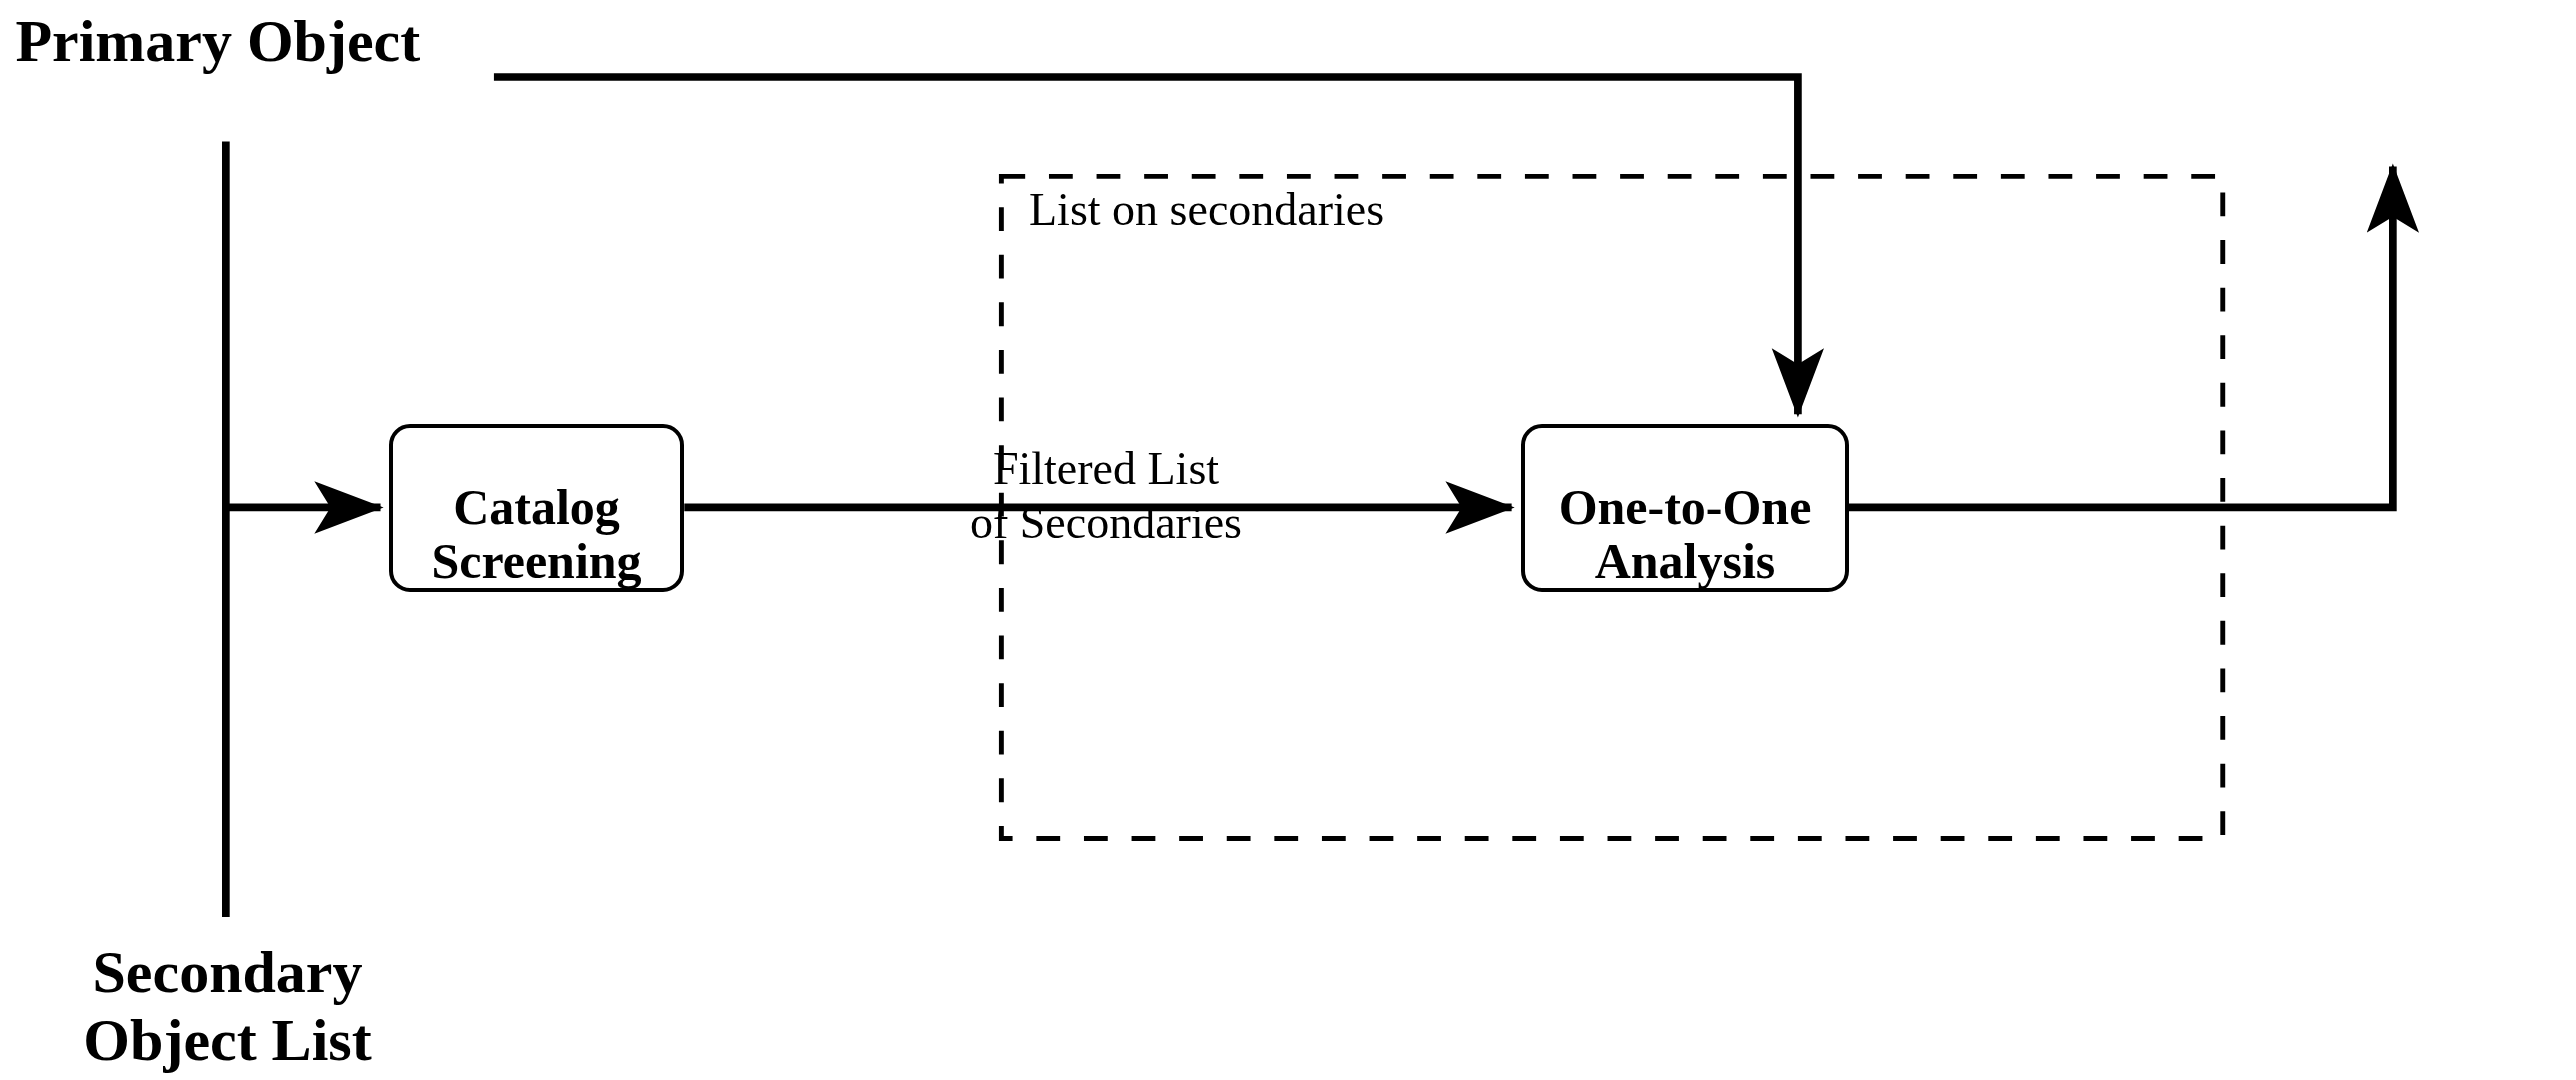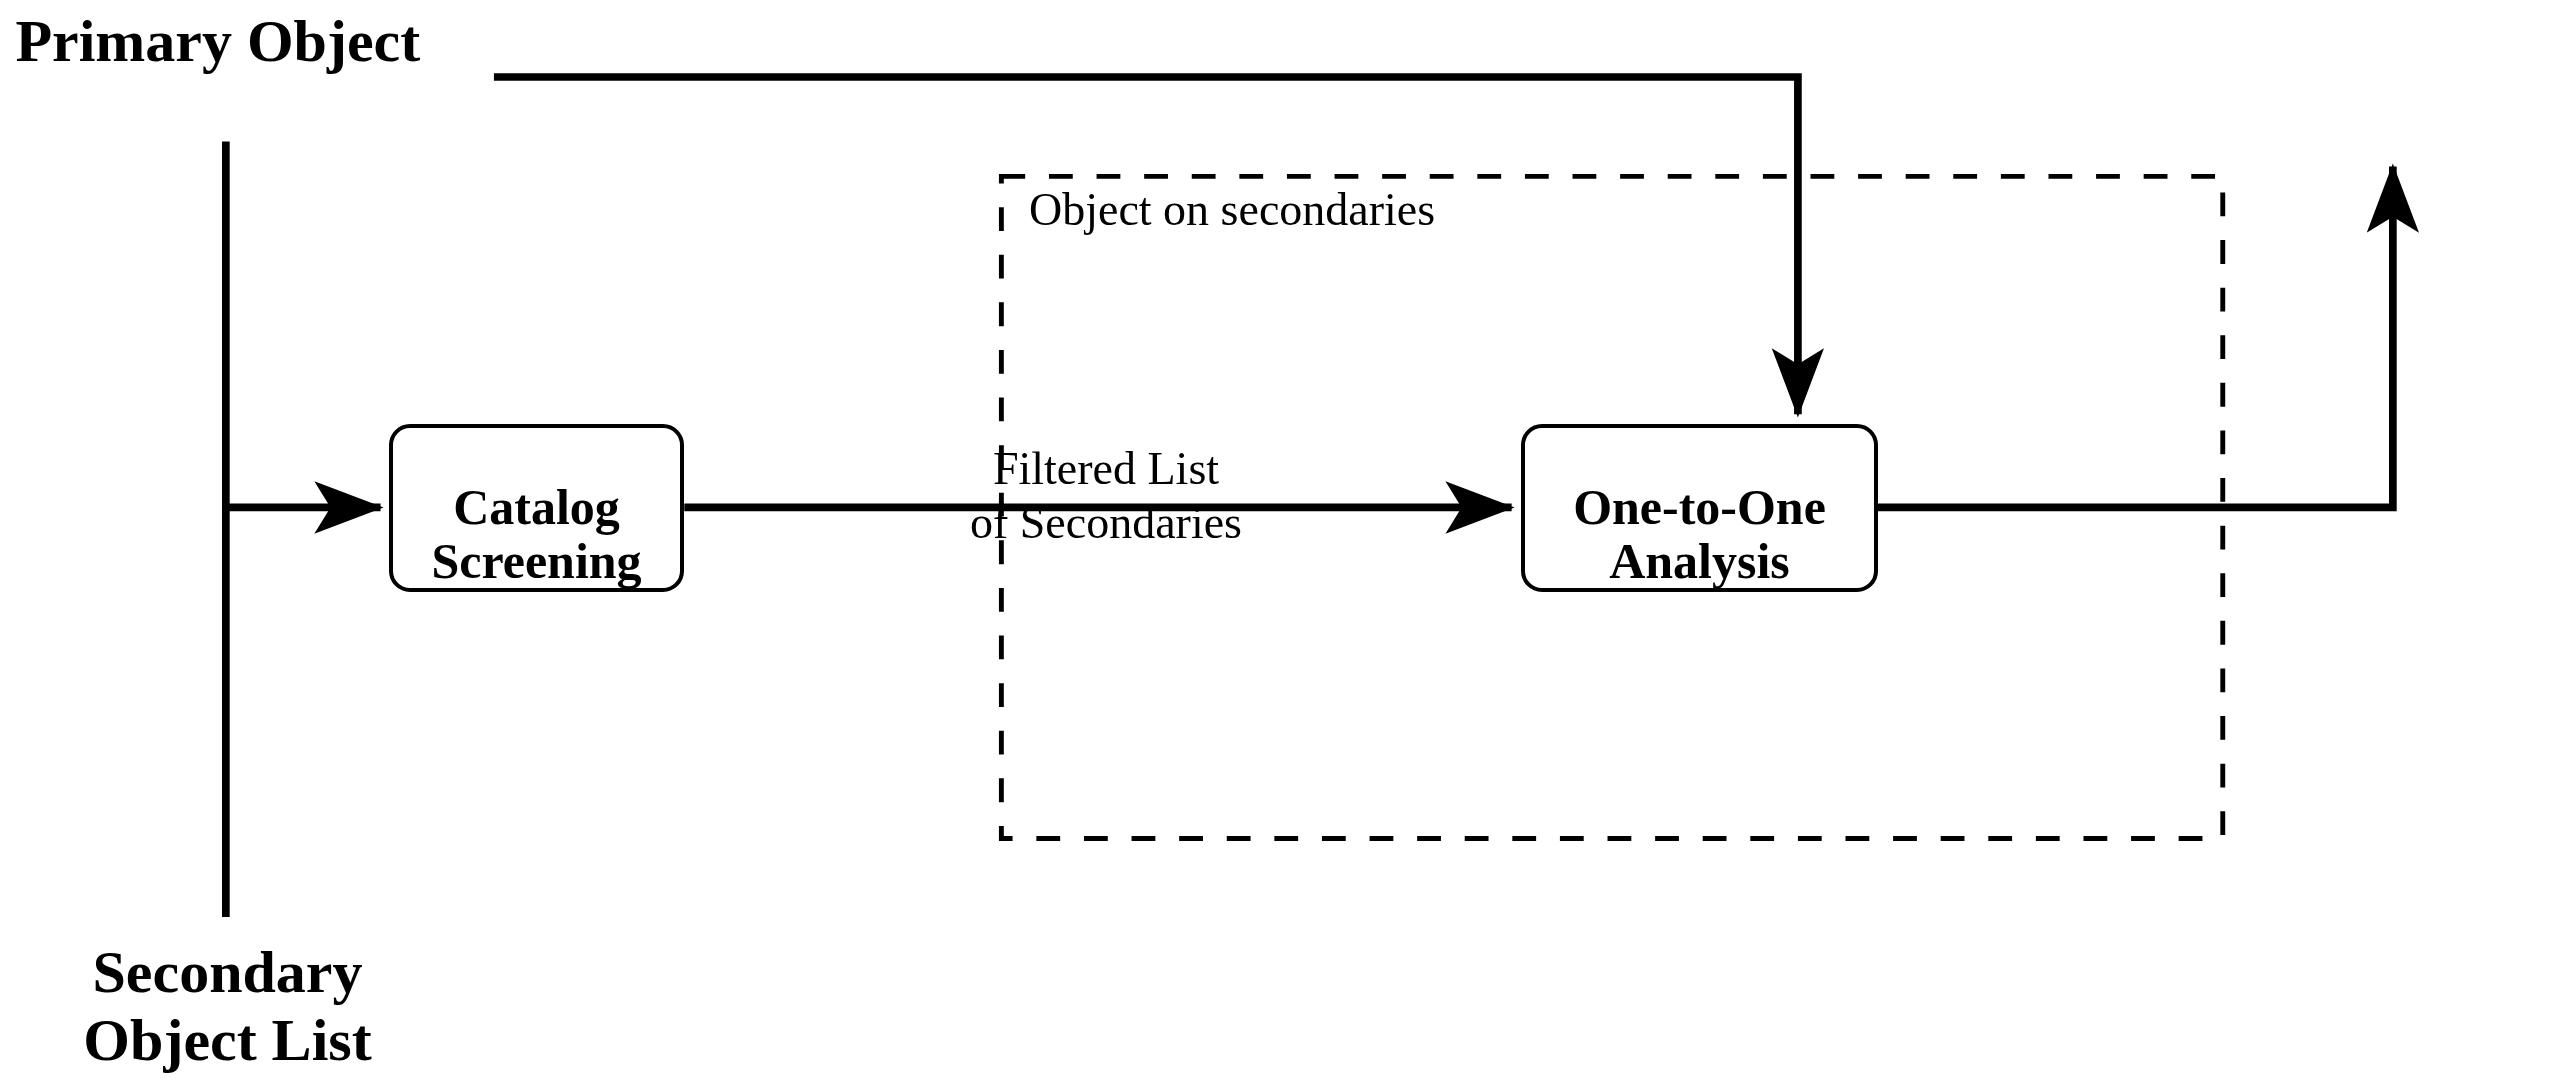--- a/index.html
+++ b/index.html
@@ -45,21 +45,21 @@
   #node-catalog-screening {
     left: 389px;
     top: 424px;
     width: 295px;
     height: 168px;
     font-size: 50px;
   }
   #node-one-to-one-analysis {
     left: 1521px;
     top: 424px;
-    width: 357px;
+    width: 328px;
     height: 168px;
     font-size: 50px;
   }
   .edge-label {
     position: absolute;
     font-size: 46px;
     font-weight: normal;
     line-height: 1.18;
     white-space: pre-line;
     text-align: center;
@@ -136,16 +136,16 @@
 
   <div class="io-label" id="label-primary-object">Primary Object</div>
 
   <div class="io-label" id="label-secondary-object-list">Secondary
 Object List</div>
 
 
   <div class="edge-label" id="label-filtered-list">Filtered List
 of Secondaries</div>
 
-  <div class="edge-label" id="label-cycle-on-secondaries">Object on secondaries</div>
+  <div class="edge-label" id="label-cycle-on-secondaries">List on secondaries</div>
 
 </div>
 
 
 </body></html>

